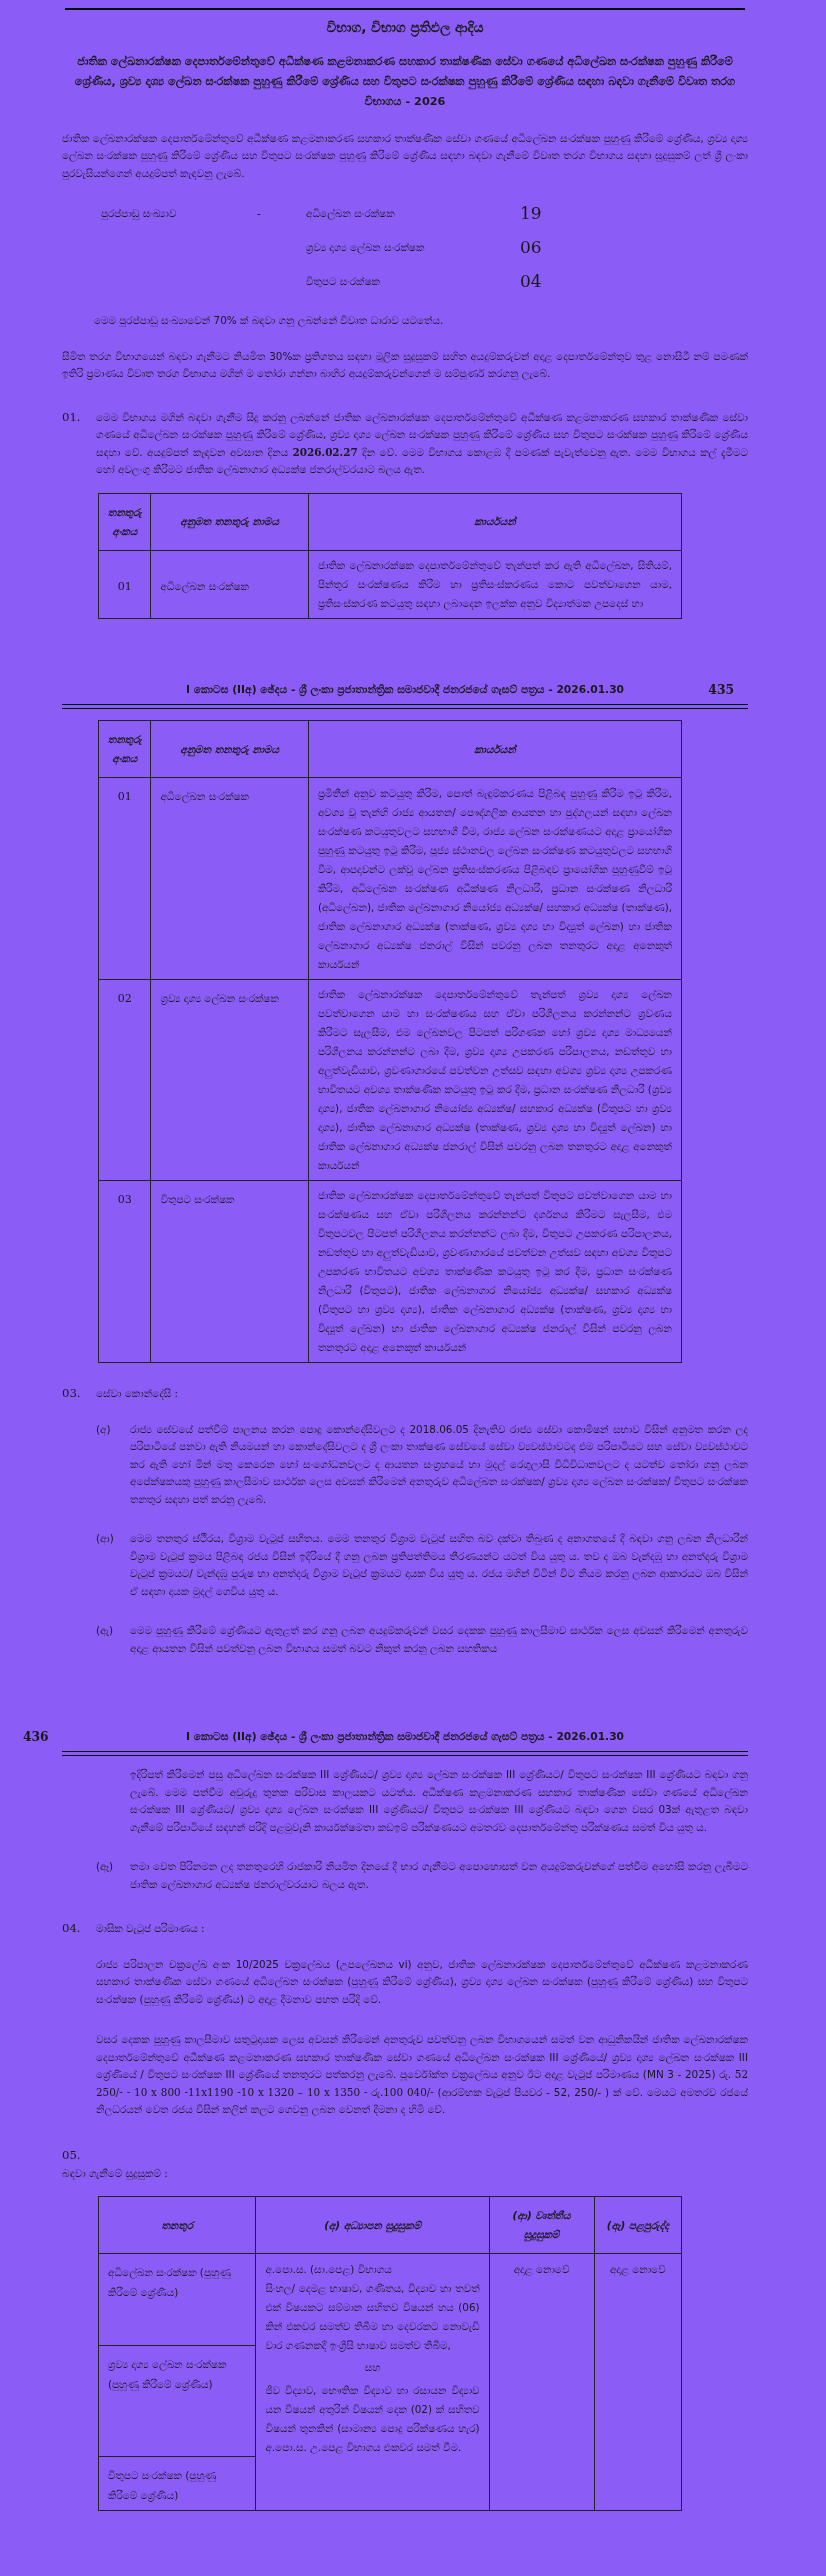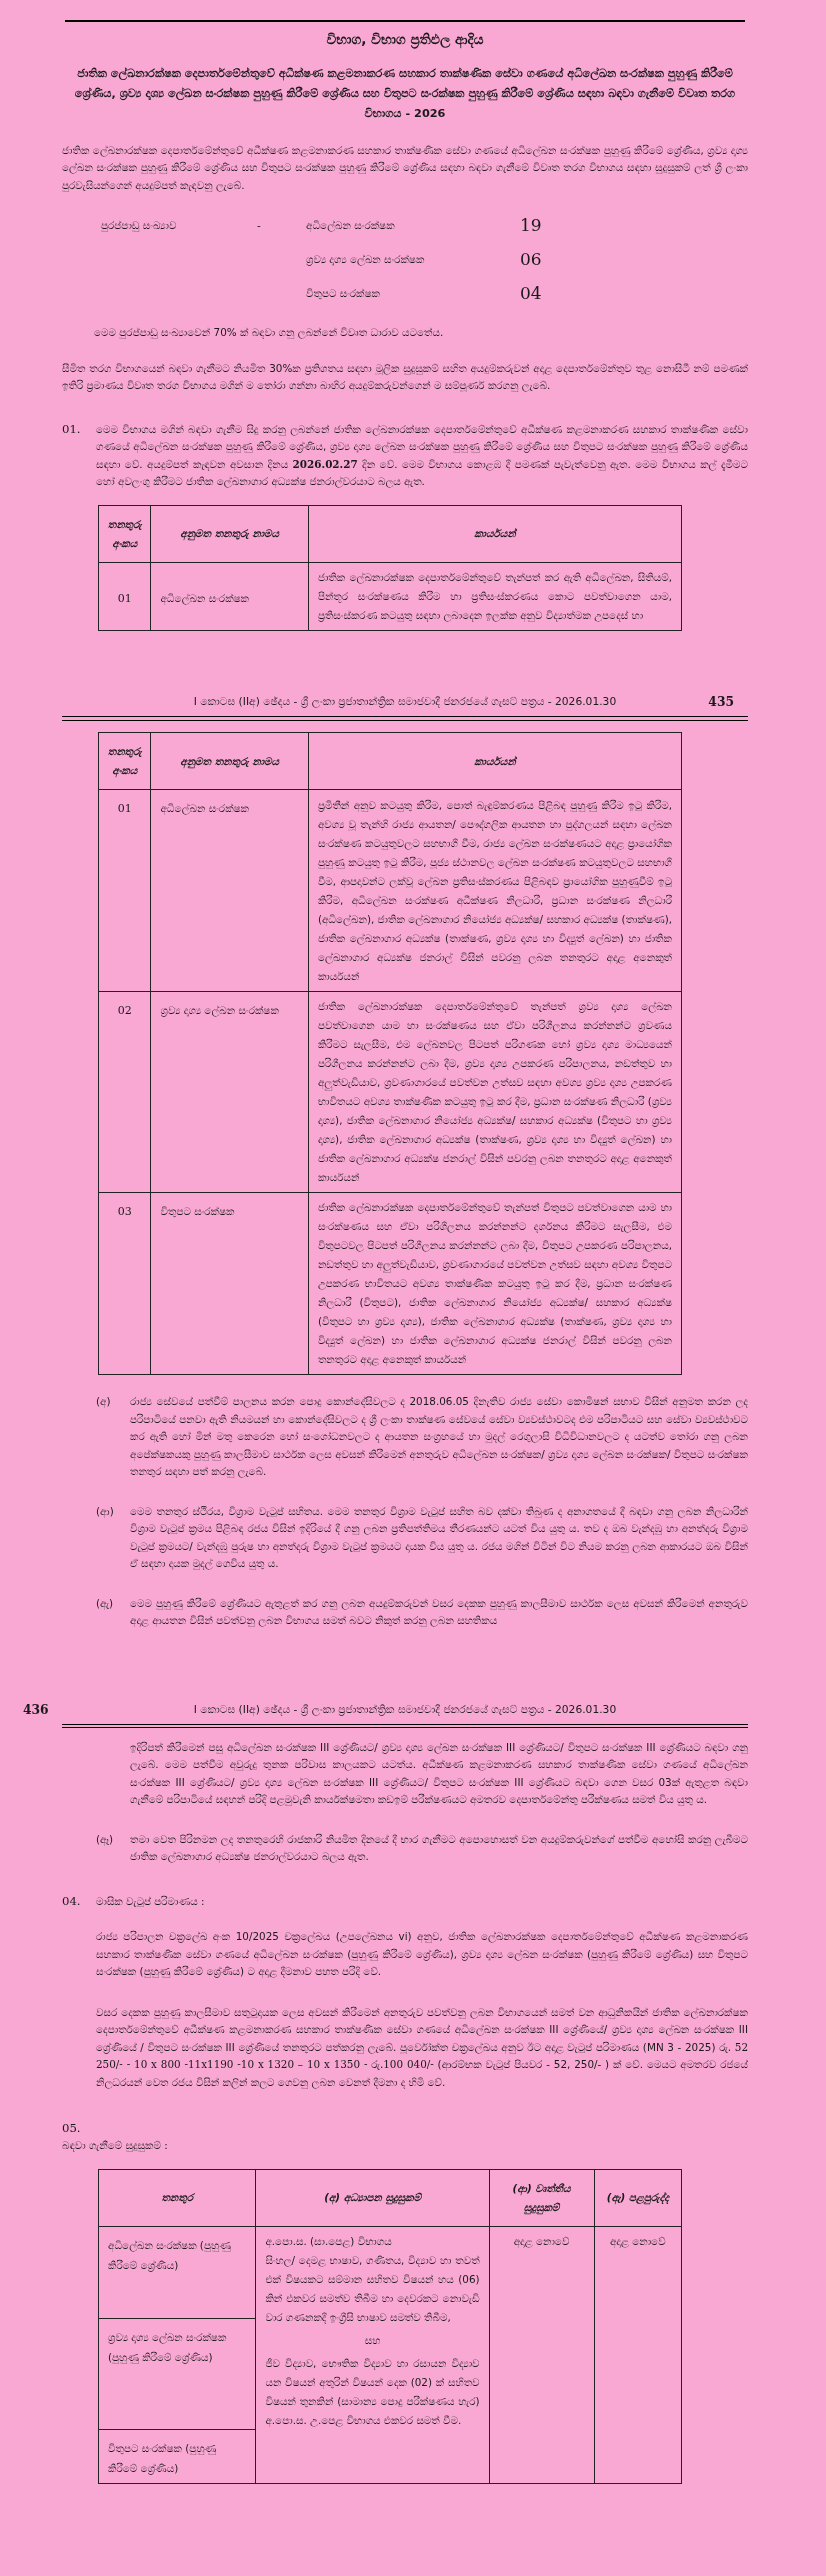--- a/index.html
+++ b/index.html
@@ -1,21 +1,21 @@
 <!DOCTYPE html>
 <html lang="si" style="font-size:10.4px"><head>
 <meta charset="utf-8">
 <style>
   html,body{margin:0;padding:0;background:#ffffff;}
   .doc{
     width:826px;height:2576px;box-sizing:border-box;
-    background:#f9a8d4;color:#1a1a1a;
+    background:#8b5cf6;color:#1a1a1a;
     font-family:"DejaVu Sans","Liberation Sans",sans-serif;
     font-size:10.4px;line-height:17.5px;overflow:hidden;
-    padding:12px 78px 0 62px;position:relative;
+    padding:0 78px 0 62px;position:relative;
   }
   .top-rule{border-top:2.6px solid #000;margin:7.8px 3.2px 0 3.2px;}
   .main-heading{text-align:center;font-weight:bold;font-size:13.6px;margin-top:9px;}
   .dept-line{text-align:center;font-size:10.7px;margin-top:35px;}
   .notice-title{text-align:center;font-weight:bold;font-size:11.3px;line-height:20px;margin:15.6px 6.5px 0 6.5px;}
   .para{text-align:justify;margin-top:18px;}
   .vacancy{margin:19.4px 0 0 39px;}
   .vac-row{display:flex;line-height:23px;margin-top:11px;}
   .vac-label{width:156px;}
   .vac-dash{width:49px;}
@@ -30,21 +30,21 @@
   .sub-label{width:34px;flex:none;}
   .sub-body{flex:1;text-align:justify;}
   .bold{font-weight:bold;}
   .latin{font-family:"DejaVu Serif","Liberation Serif",serif;}
   table{border-collapse:collapse;width:584px;margin:14.3px 0 0 36px;table-layout:fixed;}
   th,td{border:1.3px solid #222;vertical-align:top;padding:5.2px 9px;text-align:justify;line-height:19px;}
   th{font-weight:bold;font-style:italic;text-align:center;vertical-align:middle;padding:9px 5.2px;}
   .cell-num{text-align:center;padding-top:9px;font-family:"DejaVu Serif","Liberation Serif",serif;font-size:11px;}
   .cell-name{padding-top:9px;text-align:left;}
   .gaz-hdr{position:relative;margin-top:62px;}
-  .gaz-hdr-line{text-align:center;font-weight:normal;font-size:10.7px;}
+  .gaz-hdr-line{text-align:center;font-weight:bold;font-size:10.7px;}
   .gaz-pageno{position:absolute;top:0;font-family:"DejaVu Serif","Liberation Serif",serif;font-size:12.3px;font-weight:bold;}
   .gaz-pageno.right{right:14px;}
   .gaz-pageno.left{left:-39px;}
   .gaz-rule{margin-top:5.2px;border-top:1.9px solid #000;border-bottom:1.3px solid #000;height:2.6px;}
   .salary{margin:19.4px 0 0 143px;line-height:22px;}
   .salary-row{display:flex;}
   .salary-label{width:149px;}
   .qual-table td{vertical-align:top;}
   .qual-center{text-align:center;vertical-align:middle;}
   .conj{text-align:center;margin:3.9px 0;}
@@ -145,20 +145,24 @@
       <td>ජාතික ලේඛනාරක්ෂක දෙපාර්තමේන්තුවේ තැන්පත් ශ්‍රව්‍ය දෘශ්‍ය ලේඛන පවත්වාගෙන යාම හා  සංරක්ෂණය සහ ඒවා පරිශීලනය කරන්නන්ට  ශ්‍රවණය කිරීමට සැලසීම, එම ලේඛනවල පිටපත් පරිගණක හෝ ශ්‍රව්‍ය දෘශ්‍ය මාධ්‍යයෙන් පරිශීලනය කරන්නන්ට  ලබා දීම, ශ්‍රව්‍ය දෘශ්‍ය උපකරණ පරිපාලනය, නඩත්තුව හා අලුත්වැඩියාව, ශ්‍රවණාගාරයේ පවත්වන උත්සව සඳහා අවශ්‍ය  ශ්‍රව්‍ය දෘශ්‍ය උපකරණ භාවිතයට අවශ්‍ය තාක්ෂණික කටයුතු ඉටු කර දීම, ප්‍රධාන සංරක්ෂණ නිලධාරී (ශ්‍රව්‍ය දෘශ්‍ය), ජාතික ලේඛනාගාර නියෝජ්‍ය අධ්‍යක්ෂ/ සහකාර අධ්‍යක්ෂ (විතුපට හා ශ්‍රව්‍ය දෘශ්‍ය), ජාතික ලේඛනාගාර අධ්‍යක්ෂ (තාක්ෂණ, ශ්‍රව්‍ය දෘශ්‍ය හා විද්‍යුත් ලේඛන) හා ජාතික ලේඛනාගාර අධ්‍යක්ෂ ජනරාල් විසින් පවරනු ලබන තනතුරට අදාළ අනෙකුත් කාර්යයන්</td>
     </tr>
     <tr>
       <td class="cell-num">03</td>
       <td class="cell-name">විතුපට සංරක්ෂක</td>
       <td>ජාතික ලේඛනාරක්ෂක දෙපාර්තමේන්තුවේ තැන්පත් විතුපට  පවත්වාගෙන යාම හා  සංරක්ෂණය සහ ඒවා පරිශීලනය කරන්නන්ට  දර්ශනය  කිරීමට සැලසීම, එම විතුපටවල පිටපත් පරිශීලනය කරන්නන්ට ලබා දීම, විතුපට උපකරණ පරිපාලනය, නඩත්තුව හා අලුත්වැඩියාව, ශ්‍රවණාගාරයේ පවත්වන උත්සව සඳහා අවශ්‍ය  විතුපට උපකරණ භාවිතයට අවශ්‍ය තාක්ෂණික කටයුතු ඉටු කර දීම, ප්‍රධාන සංරක්ෂණ නිලධාරී (විතුපට), ජාතික ලේඛනාගාර නියෝජ්‍ය අධ්‍යක්ෂ/ සහකාර අධ්‍යක්ෂ (විතුපට හා ශ්‍රව්‍ය දෘශ්‍ය), ජාතික ලේඛනාගාර අධ්‍යක්ෂ (තාක්ෂණ, ශ්‍රව්‍ය දෘශ්‍ය හා විද්‍යුත් ලේඛන) හා ජාතික ලේඛනාගාර අධ්‍යක්ෂ ජනරාල් විසින් පවරනු ලබන තනතුරට අදාළ අනෙකුත් කාර්යයන්</td>
     </tr>
   </tbody>
     </table>
 
+  <div class="sec" style="margin-top:22px;">
+    <span class="sec-num">03.</span>
+    <span class="sec-body sec-title">සේවා කොන්දේසි     :</span>
+  </div>
 
   <div class="sub">
     <span class="sub-label">(අ)</span>
     <span class="sub-body">රාජ්‍ය සේවයේ පත්වීම් පාලනය කරන පොදු කොන්දේසිවලට ද 2018.06.05 දිනැතිව රාජ්‍ය සේවා කොමිෂන් සභාව විසින් අනුමත කරන ලද පරිපාටියේ පනවා ඇති නියමයන් හා කොන්දේසිවලට ද ශ්‍රී ලංකා තාක්ෂණ සේවයේ සේවා ව්‍යවස්ථාවටද එම පරිපාටියට සහ සේවා ව්‍යවස්ථාවට කර ඇති හෝ මින් මතු කෙරෙන හෝ සංශෝධනවලට ද ආයතන සංග්‍රහයේ හා මුදල් රෙගුලාසි විධිවිධානවලට ද යටත්ව තෝරා ගනු ලබන අපේක්ෂකයකු පුහුණු කාලසීමාව සාර්ථක ලෙස අවසන් කිරීමෙන් අනතුරුව අධිලේඛන සංරක්ෂක/ ශ්‍රව්‍ය දෘශ්‍ය ලේඛන සංරක්ෂක/ විතුපට සංරක්ෂක තනතුර සඳහා පත් කරනු ලැබේ.</span>
   </div>
 
   <div class="sub" style="margin-top:22px;">
     <span class="sub-label">(ආ)</span>
     <span class="sub-body">මෙම තනතුර ස්ථීරය, විශ්‍රාම වැටුප් සහිතය. මෙම තනතුර විශ්‍රාම වැටුප් සහිත බව දක්වා තිබුණ ද අනාගතයේ දී බඳවා ගනු ලබන නිලධාරීන් විශ්‍රාම වැටුප් ක්‍රමය පිළිබඳ රජය විසින් ඉදිරියේ දී ගනු ලබන ප්‍රතිපත්තිමය තීරණයන්ට යටත් විය යුතු ය. තව ද ඔබ වැන්දඹු හා අනත්දරු විශ්‍රාම වැටුප් ක්‍රමයට/ වැන්දඹු පුරුෂ හා අනත්දරු විශ්‍රාම වැටුප් ක්‍රමයට දායක විය යුතු ය. රජය මගින් විටින් විට නියම කරනු ලබන ආකාරයට ඔබ විසින් ඒ සඳහා දායක මුදල් ගෙවිය යුතු ය.</span>
   </div>

